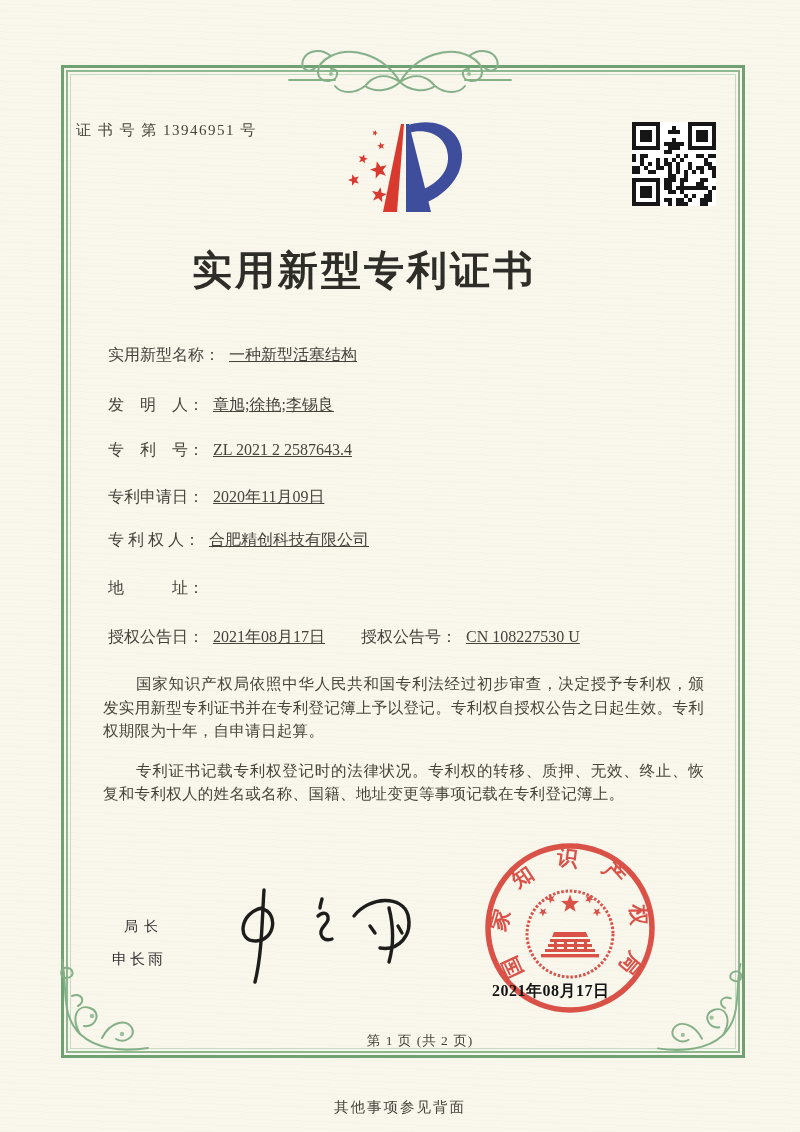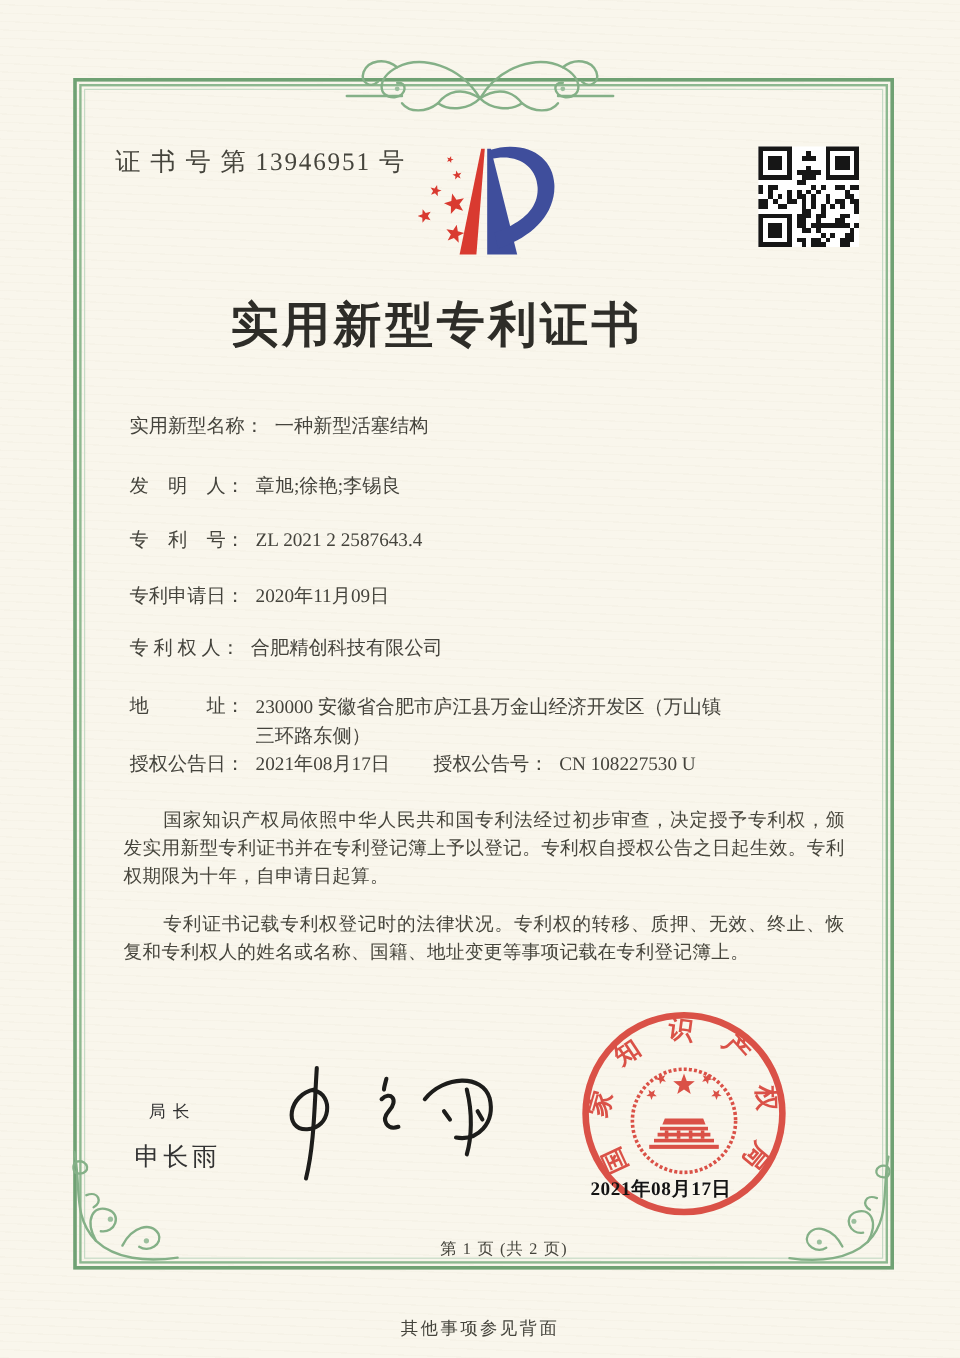--- a/index.html
+++ b/index.html
@@ -12,35 +12,35 @@
   .page{position:absolute;inset:0;
     background:
       repeating-linear-gradient(2deg, rgba(190,180,150,0.05) 0 1px, transparent 1px 7px),
       #f9f6ec;}
   
   .frame{position:absolute;left:61px;top:65px;width:684px;height:993px;
     border:3px solid #6fa173;box-sizing:border-box;}
   .frame-i1{position:absolute;inset:2px;border:2px solid #8db890;}
   .frame-i2{position:absolute;inset:2px;border:1px solid #c6dbc6;}
   .abs{position:absolute;}
-  .cert-no{left:96px;top:121px;font-size:21px;letter-spacing:1.5px;color:#45443c;}
+  .cert-no{left:76px;top:121px;font-size:15px;letter-spacing:1.5px;color:#45443c;}
   .title{left:0;width:728px;top:243px;text-align:center;font-size:40px;font-weight:bold;
     letter-spacing:3px;color:#2e2d28;}
   .fields{left:108px;top:338px;width:614px;font-size:16px;color:#44433c;}
   .frow{position:absolute;left:0;white-space:nowrap;}
   .frow .lab{white-space:pre;}
-  .frow .val{margin-left:9px;}
+  .frow .val{margin-left:9px;text-decoration:underline;}
   .addr-val{display:inline-block;vertical-align:top;margin-left:9px;white-space:normal;line-height:24px;}
   .addr-val span{display:block;}
   .grant2{margin-left:36px;}
   .paras{left:87px;top:656px;width:633px;}
   .paras p{margin:16px;font-size:15.5px;line-height:23.5px;text-indent:33px;
     text-align:justify;color:#46453c;letter-spacing:0.3px;}
   .sig-title{left:112px;top:918px;font-size:14px;letter-spacing:6px;color:#333;margin-left:12px;}
-  .sig-name{left:112px;top:950px;font-size:21px;letter-spacing:3px;color:#333;text-align:right;}
+  .sig-name{left:112px;top:950px;font-size:15px;letter-spacing:3px;color:#333;text-align:right;}
   .pagenum{left:0;width:800px;top:1032px;text-align:center;font-size:13.5px;color:#45443c;letter-spacing:1px;margin-left:20px;}
   .backnote{left:0;width:800px;top:1080px;text-align:center;font-size:14.5px;color:#45443c;letter-spacing:2px;margin-top:18px;}
   .seal-date{left:492px;top:981px;font-size:16px;color:#141414;letter-spacing:0.5px;font-weight:bold;z-index:6;}
   svg{display:block;}
   .seal-svg{opacity:0.93;z-index:5;}
   .flourish path{stroke:#84b087;stroke-width:2;fill:none;stroke-linecap:round;}
   .flourish .fl-fill{fill:#9cc09e;stroke:none;}
 </style>
 </head>
 <body>
@@ -334,21 +334,21 @@
     <div class="frow" style="top:102px">
       <span class="lab">专　利　号：</span><span class="val">ZL 2021 2 2587643.4</span>
     </div>
     <div class="frow" style="top:149px">
       <span class="lab">专利申请日：</span><span class="val">2020年11月09日</span>
     </div>
     <div class="frow" style="top:192px">
       <span class="lab">专 利 权 人：</span><span class="val">合肥精创科技有限公司</span>
     </div>
     <div class="frow" style="top:240px">
-      <span class="lab">地　　　址：</span><span class="addr-val"><span>230000 安徽省合肥市庐江县万金山经济开发区（万山镇</span><span>三环路东侧）</span></span>
+      <span class="lab">地　　　址：</span>
     </div>
     <div class="frow" style="top:289px">
       <span class="lab">授权公告日：</span><span class="val">2021年08月17日</span><span class="lab grant2">授权公告号：</span><span class="val">CN 108227530 U</span>
     </div>
   </div>
 
   <div class="abs paras">
     <p>国家知识产权局依照中华人民共和国专利法经过初步审查，决定授予专利权，颁发实用新型专利证书并在专利登记簿上予以登记。专利权自授权公告之日起生效。专利权期限为十年，自申请日起算。</p>
     <p>专利证书记载专利权登记时的法律状况。专利权的转移、质押、无效、终止、恢复和专利权人的姓名或名称、国籍、地址变更等事项记载在专利登记簿上。</p>
   </div>

